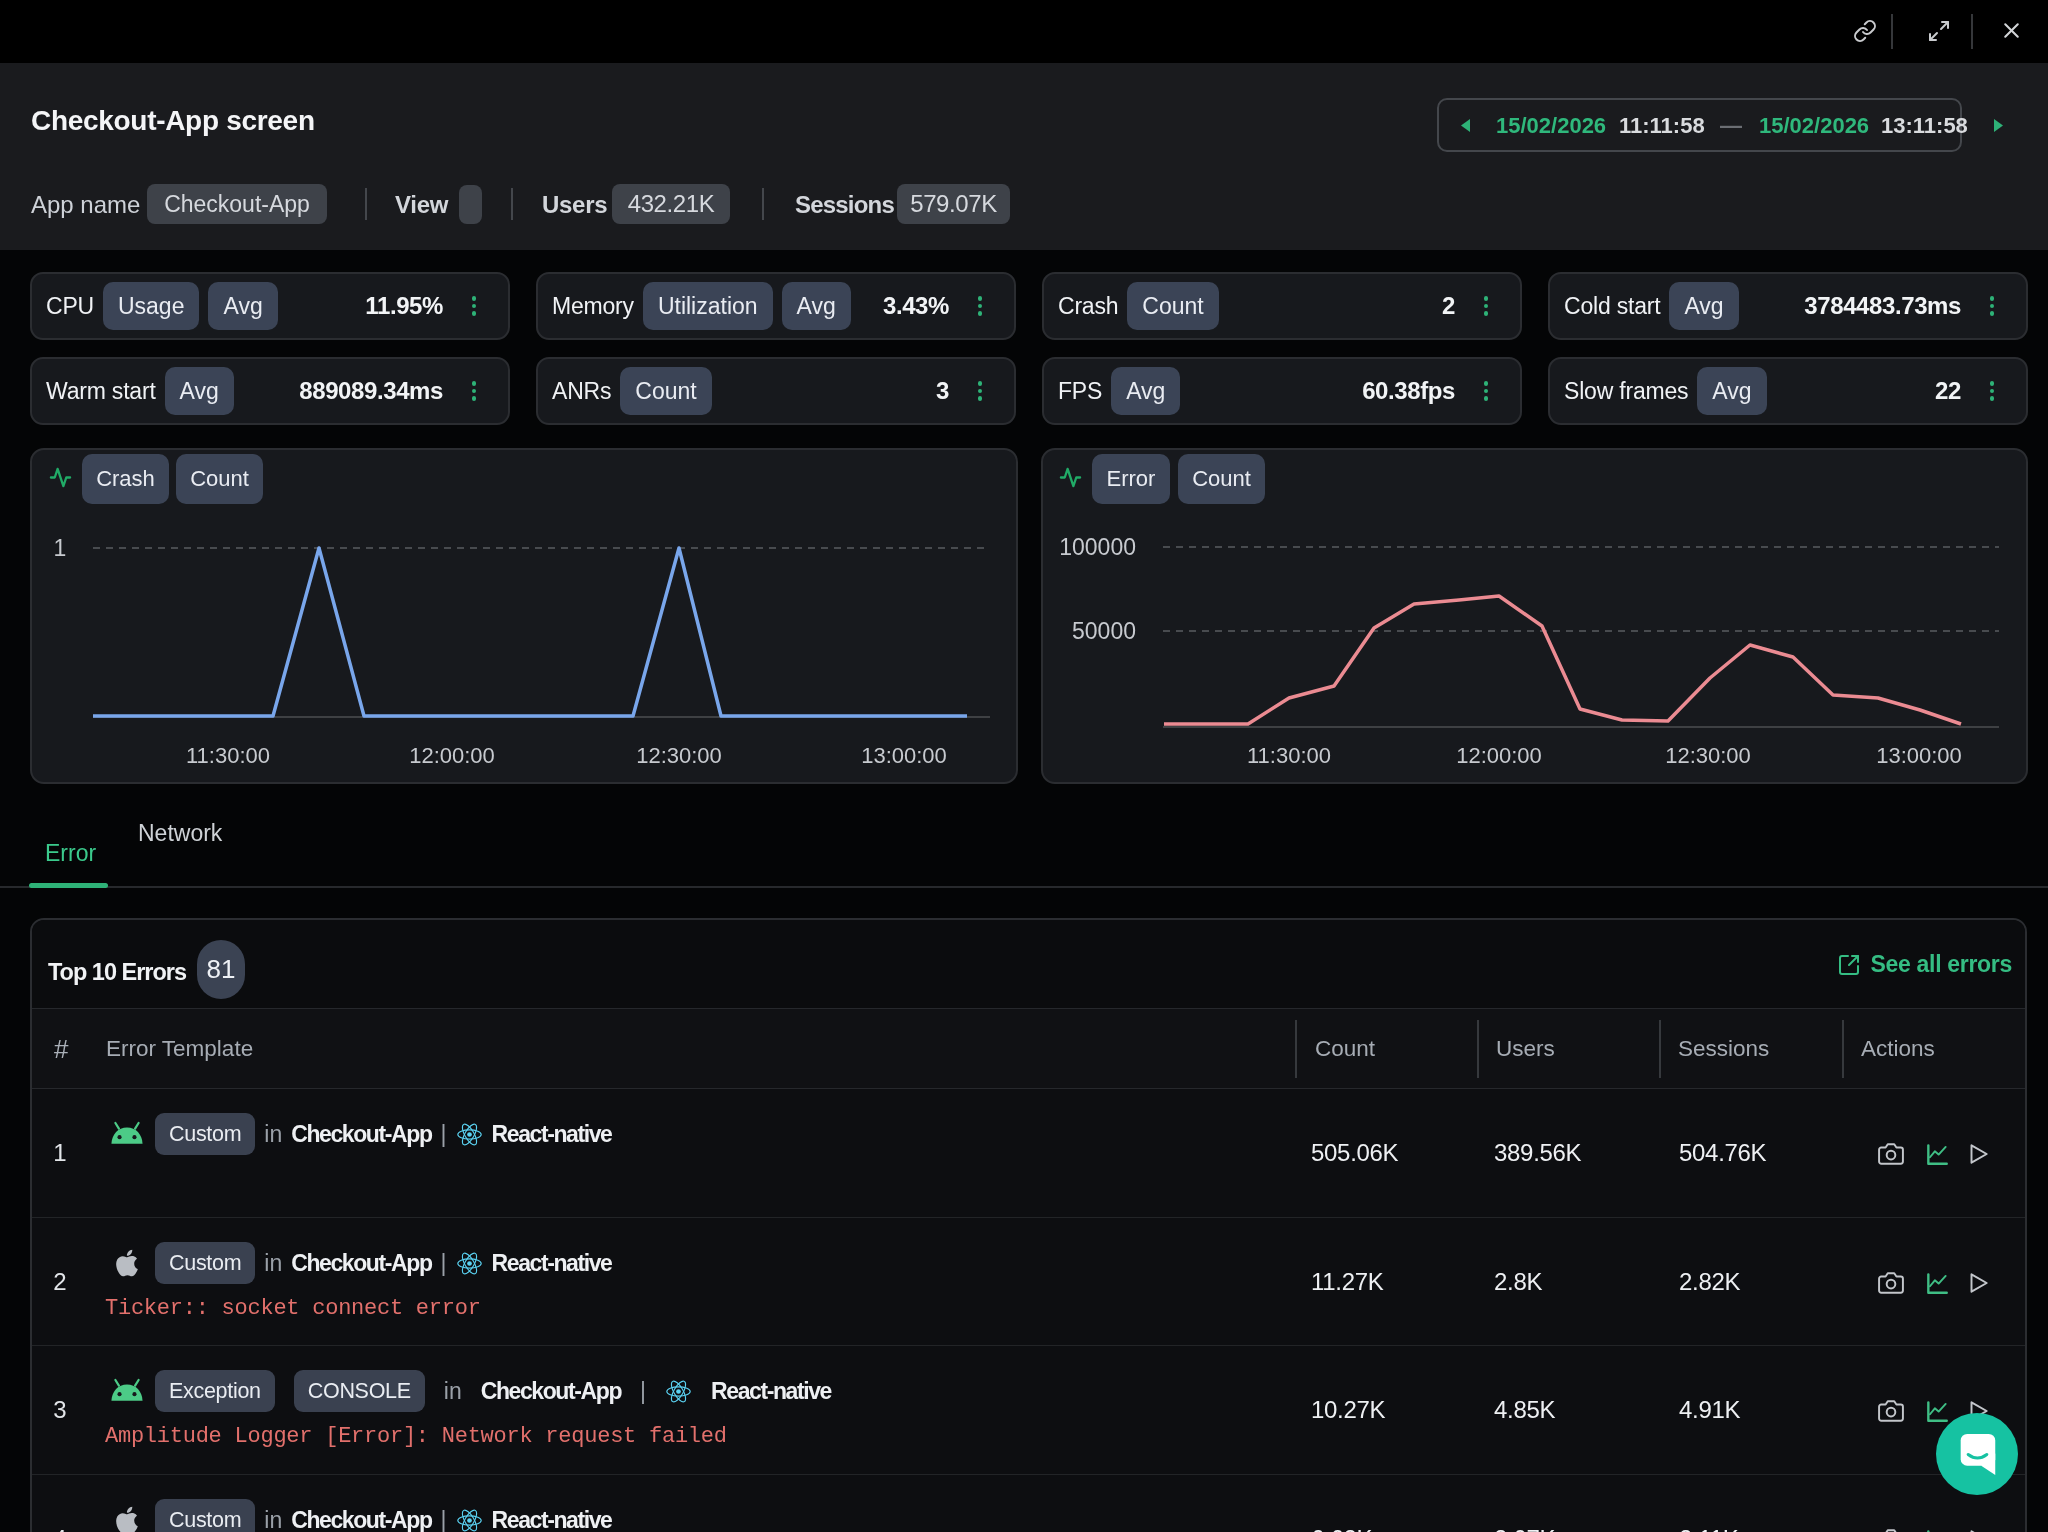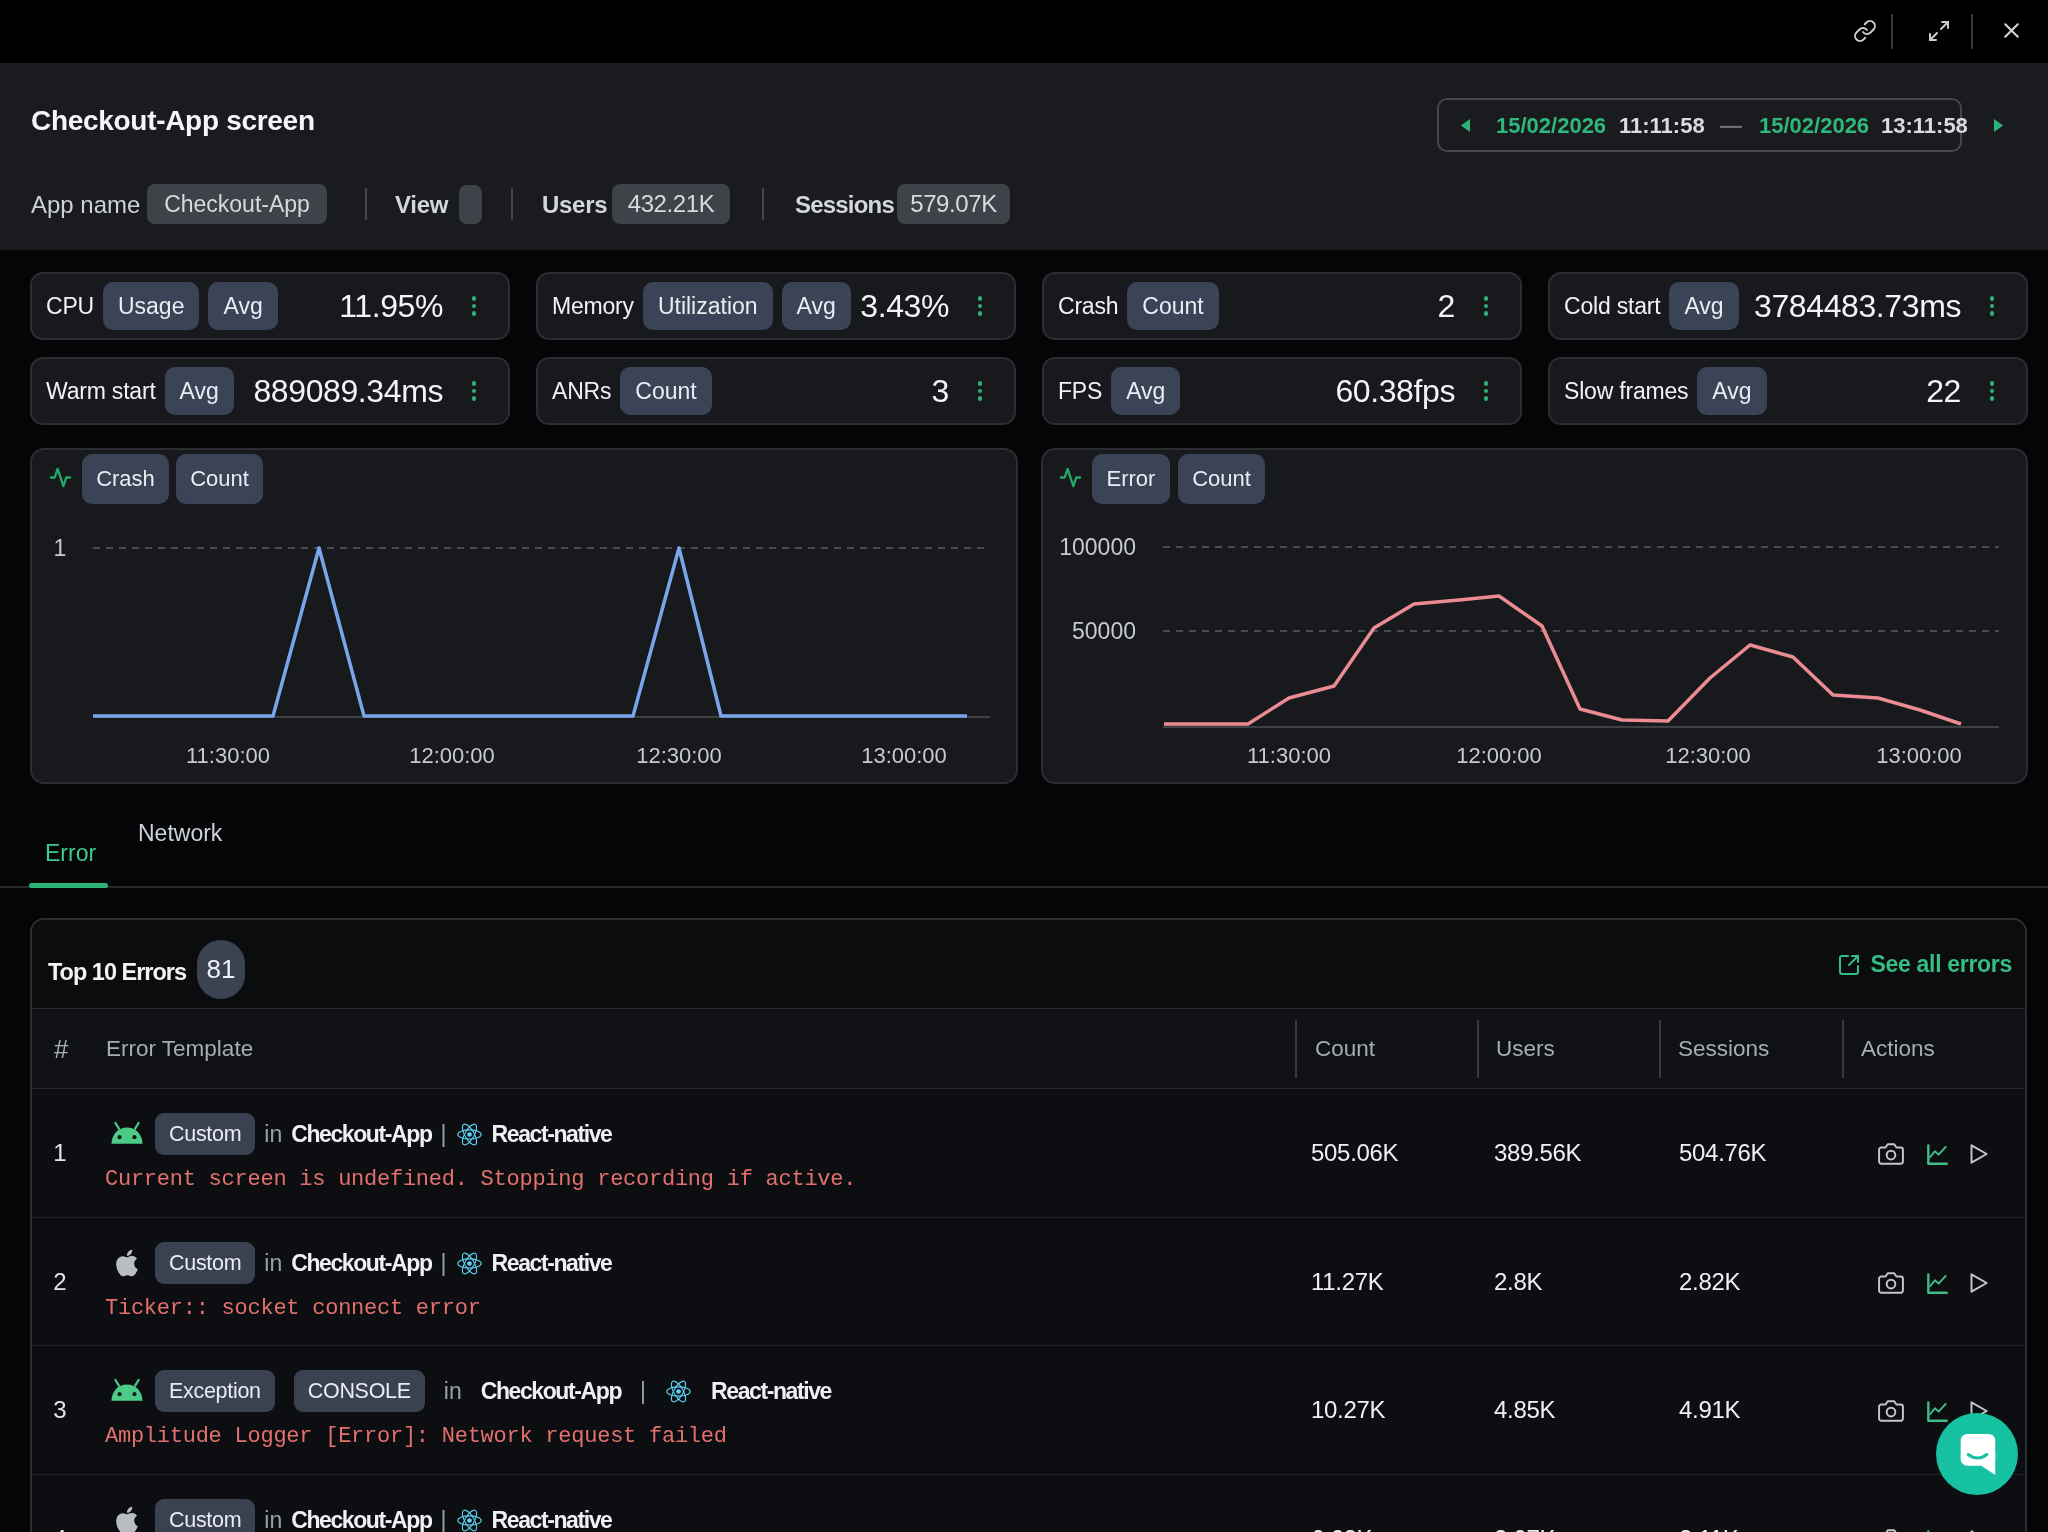--- a/index.html
+++ b/index.html
@@ -1,21 +1,21 @@
 <!DOCTYPE html>
 <html><head><meta charset="utf-8"><style>
 *{margin:0;padding:0;box-sizing:border-box}
 html,body{width:2048px;height:1532px;background:#040506;overflow:hidden;font-family:"Liberation Sans",sans-serif}
 .abs{position:absolute}
 body{position:relative}
 .card{position:absolute;background:#17191d;border:2px solid #2b2d31;border-radius:14px}
 .pill{display:inline-flex;align-items:center;justify-content:center;background:#3b4456;color:#e9ecf2;border-radius:10px;white-space:nowrap}
 .gpill{display:inline-flex;align-items:center;justify-content:center;background:#3e4249;color:#d6d9de;border-radius:8px;white-space:nowrap}
 .mlab{color:#f0f2f5;font-weight:normal;font-size:23px;letter-spacing:-.2px}
-.mval{color:#f2f4f6;font-weight:normal;font-size:32px;letter-spacing:-.4px;margin-left:auto}
+.mval{color:#f2f4f6;font-weight:bold;font-size:24px;letter-spacing:-.4px;margin-left:auto}
 .dots{width:6px;margin:0 31px 0 28px;display:flex;flex-direction:column;gap:3px;align-items:center}
 .dots i{width:4.5px;height:4.5px;border-radius:50%;background:#2eb277;display:block}
 .mcard{position:absolute;background:#17191d;border:2px solid #2b2d31;border-radius:13px;display:flex;align-items:center;padding-left:14px;height:68px;width:480px}
 .mcard .pill{height:48px;padding:0 15px;font-size:23px;margin-left:9px}
 .axlab{position:absolute;color:#c7cacf;font-size:22px;transform:translateX(-50%);white-space:nowrap}
 .rnum{position:absolute;width:40px;text-align:center;color:#e2e5e9;font-size:24px}
 .rval{position:absolute;color:#eef0f3;font-size:24px;letter-spacing:-.3px}
 .bpill{position:absolute;display:inline-flex;align-items:center;background:#3a4150;color:#e9ecf1;border-radius:9px;height:42px;padding:0 14px;font-size:21.5px;letter-spacing:-.3px}
 .tmpl{position:absolute;display:flex;align-items:center;color:#eef0f3;font-size:23px;white-space:nowrap}
 .tmpl b{letter-spacing:-1.4px}
@@ -242,21 +242,20 @@
           <svg width="27" height="25" viewBox="-12 -11 24 22">
             <circle r="2.1" fill="#5bd3f3"></circle>
             <g stroke="#5bd3f3" stroke-width="1" fill="none">
               <ellipse rx="10.4" ry="4.1"></ellipse>
               <ellipse rx="10.4" ry="4.1" transform="rotate(60)"></ellipse>
               <ellipse rx="10.4" ry="4.1" transform="rotate(120)"></ellipse>
             </g>
           </svg>
           <b>React-native</b>
         </div>
-      <div class="redtxt" style="left:73px;top:78px">Current screen is undefined. Stopping recording if active.</div>
       <div class="rval" style="left:1279px;top:50px">505.06K</div>
       <div class="rval" style="left:1462px;top:50px">389.56K</div>
       <div class="rval" style="left:1647px;top:50px">504.76K</div>
       <svg class="icnbtn" style="left:1846px;top:52px" viewBox="0 0 24 24" fill="none" stroke="#c3c6cb" stroke-width="1.8" stroke-linejoin="round">
           <path d="M23 19a2 2 0 0 1-2 2H3a2 2 0 0 1-2-2V8a2 2 0 0 1 2-2h4l2-3h6l2 3h4a2 2 0 0 1 2 2z"></path>
           <circle cx="12" cy="13" r="4"></circle>
         </svg>
       <svg class="icnbtn" style="left:1892px;top:52px" viewBox="0 0 24 24" fill="none" stroke="#3fbe85" stroke-width="1.8" stroke-linecap="round" stroke-linejoin="round">
           <path d="M4 4v17h17" stroke-width="2.2"></path>
           <polyline points="5.5,15 10,9.5 13.5,12.5 20,5.5"></polyline>

